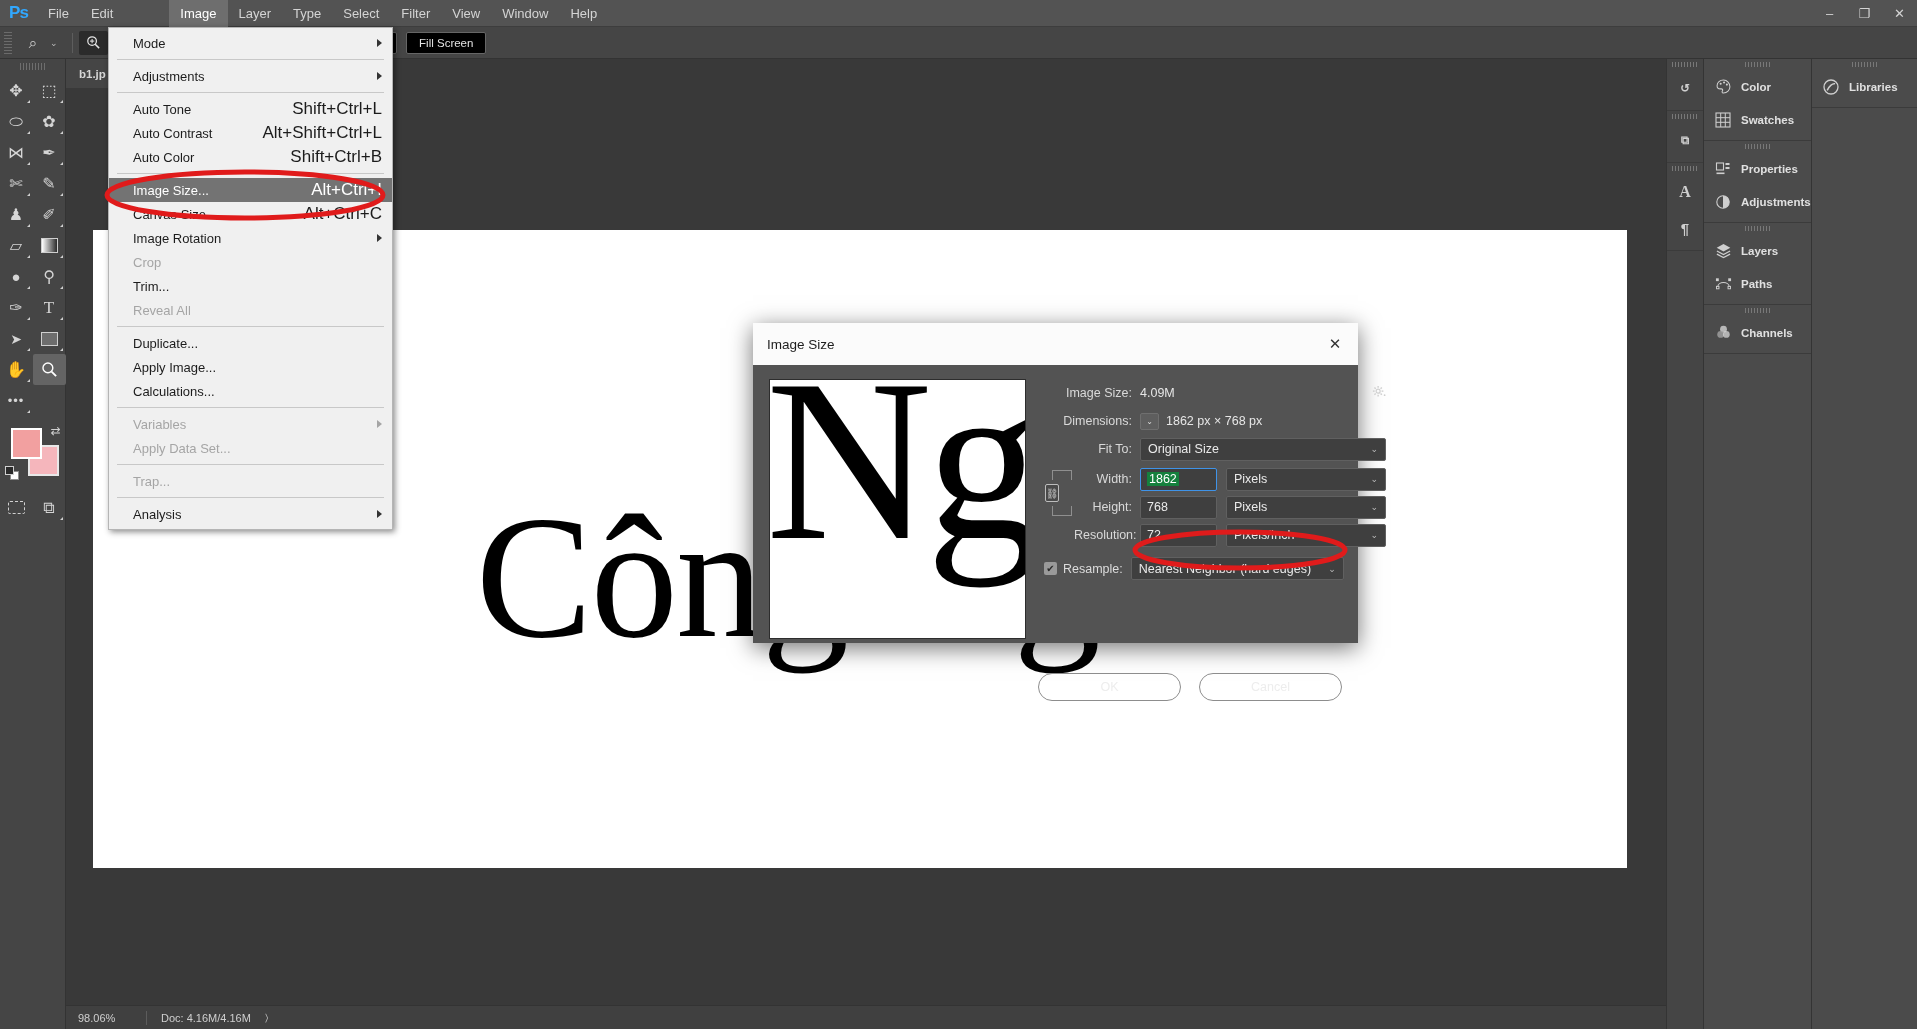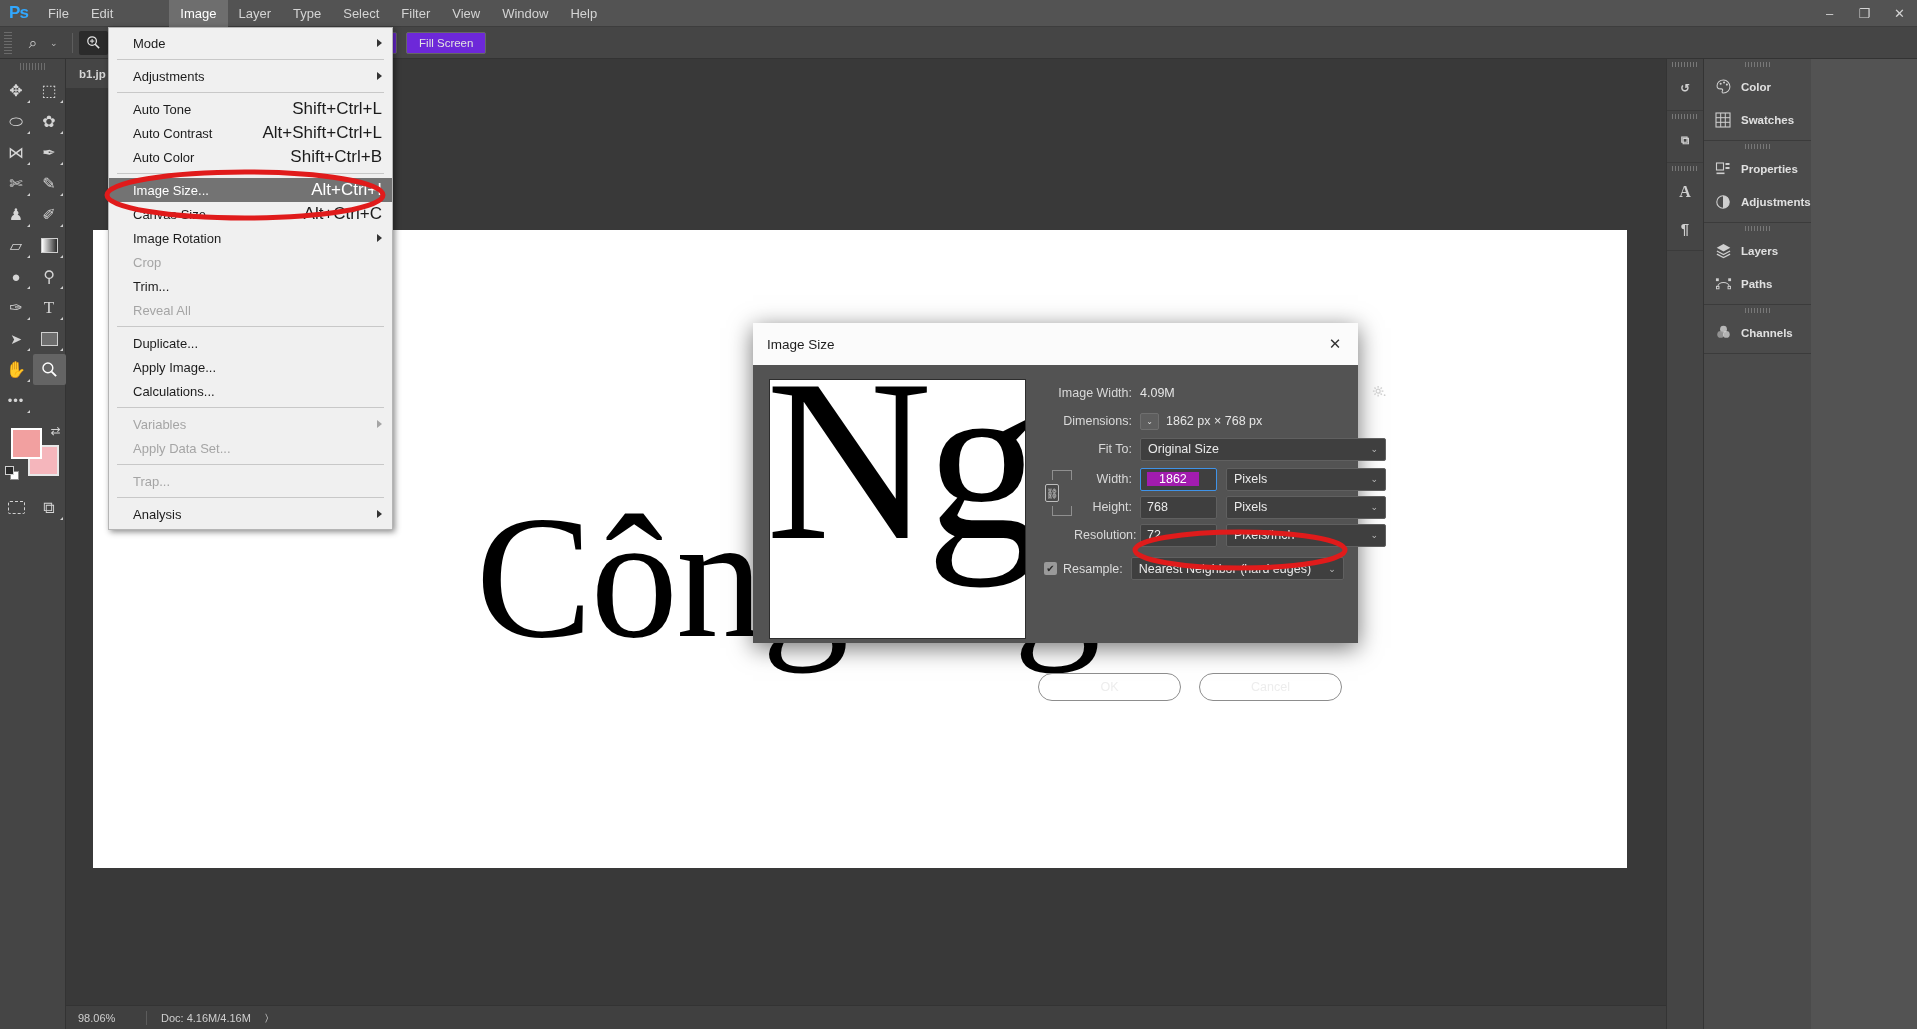--- a/index.html
+++ b/index.html
@@ -47,21 +47,21 @@
   .opt-caret { color:#bbb; font-size:9px; margin:0 8px 0 2px; }
   .opt-sep { width:1px; height:20px; background:#5d5d5d; margin:0 6px; }
   .opt-btn-icon {
     width:29px; height:24px; display:flex; align-items:center; justify-content:center;
     color:#d8d8d8; font-size:14px; border-radius:2px;
   }
   .opt-btn-icon.sel { background:#2b2b2b; }
   .opt-check { display:flex; align-items:center; gap:5px; color:#9a9a9a; font-size:11.5px; margin:0 9px; }
   .cbox { width:12px; height:12px; border:1px solid #7a7a7a; background:#3c3c3c; border-radius:1px; }
   .opt-push {
-    height:22px; min-width:58px; padding:0 12px; background:#6d28d9;
+    height:22px; min-width:58px; padding:0 12px; background:#000000;
     border:1px solid #666; border-radius:2px; color:#e2e2e2; font-size:11.5px;
     display:flex; align-items:center; justify-content:center; margin-right:9px;
   }
 
   
   .tabbar {
     position:absolute; left:66px; top:59px; width:1600px; height:29px;
     background:#393939; display:flex; align-items:flex-end;
   }
   .doctab {
@@ -209,21 +209,21 @@
     display:flex; align-items:center; padding:0 7px; color:#eaeaea; font-size:12.5px;
     position:relative;
   }
   .sel-box .car { position:absolute; right:7px; color:#bcbcbc; font-size:9px; }
   .in-box {
     width:77px; height:23px; background:#3f3f3f; border:1px solid #606060; border-radius:2px;
     display:flex; align-items:center; padding:0 6px; color:#eaeaea; font-size:12.5px;
     margin-right:9px;
   }
   .in-box.focus { border:1px solid #3f93e8; }
-  .in-box.focus .txt { background:#a21caf; color:#fff; padding:0 12px;text-align:center; }
+  .in-box.focus .txt { background:#15803d; color:#fff; padding:0 2px;text-align:center; }
   .unit { width:160px; }
   .chain {
     position:absolute; left:1px; top:50%; transform:translateY(-50%);
     width:14px; height:18px; border:1px solid #bdbdbd; border-radius:2px;
     display:flex; align-items:center; justify-content:center;
     font-size:10px; color:#ddd; background:#4a4a4a;
   }
   .chain-wrap { position:relative; width:30px; height:56px; margin-right:0px; }
   .br { position:absolute; left:8px; width:20px; height:10px; border:1px solid #8f8f8f; }
   .br.top { top:5px; border-bottom:none; }
@@ -578,20 +578,36 @@
               <circle cx="9" cy="5.5" r="3.6" fill="#b8b8b8"></circle>
               <circle cx="6" cy="11" r="3.6" fill="#9e9e9e" opacity=".85"></circle>
               <circle cx="12" cy="11" r="3.6" fill="#d5d5d5" opacity=".75"></circle>
             </svg>
         </span>
         <span>Channels</span>
       </div>
     </div>
   </div>
 
+  <div class="dock-col dock-right">
+    <div class="dock-grip">
+        <i></i>
+      </div>
+    <div class="dock-group">
+      <div class="dock-item">
+        <span class="gicon">
+          <svg width="18" height="18" viewBox="0 0 18 18">
+              <circle cx="9" cy="9" r="7" fill="none" stroke="#cfcfcf" stroke-width="1.3"></circle>
+              <path d="M5.2 12.4c2-4.6 5.6-7.4 7.8-6.6" fill="none" stroke="#cfcfcf" stroke-width="1.5"></path>
+            </svg>
+        </span>
+        <span>Libraries</span>
+      </div>
+    </div>
+  </div>
 
   <div class="dropdown">
     <div class="mi">
       <span class="label">Mode</span>
       <span class="arrow"></span>
     </div>
     <div class="mdiv"></div>
     <div class="mi">
       <span class="label">Adjustments</span>
       <span class="arrow"></span>
@@ -667,21 +683,21 @@
     </div>
 
     <div class="dlg-body">
       <div class="preview">
         <span class="pv-text">Ngh</span>
       </div>
 
       <div class="fields">
 
         <div class="frow">
-          <span class="flabel">Image Width:</span>
+          <span class="flabel">Image Size:</span>
           <span class="fval">4.09M</span>
           <span class="gear">
             <svg width="14" height="14" viewBox="0 0 16 16">
                 <circle cx="7" cy="7" r="2.3" fill="none" stroke="#cfcfcf" stroke-width="1.3"></circle>
                 <g stroke="#cfcfcf" stroke-width="1.6">
                   <line x1="7" y1="1" x2="7" y2="3"></line>
                   <line x1="7" y1="11" x2="7" y2="13"></line>
                   <line x1="1" y1="7" x2="3" y2="7"></line>
                   <line x1="11" y1="7" x2="13" y2="7"></line>
                   <line x1="2.8" y1="2.8" x2="4.2" y2="4.2"></line>

